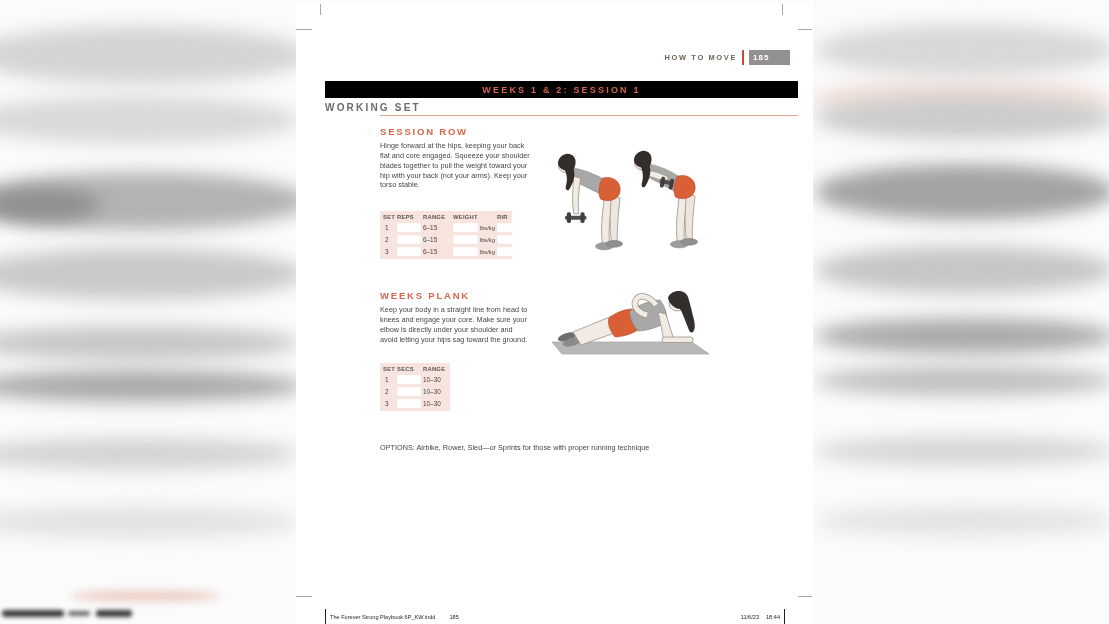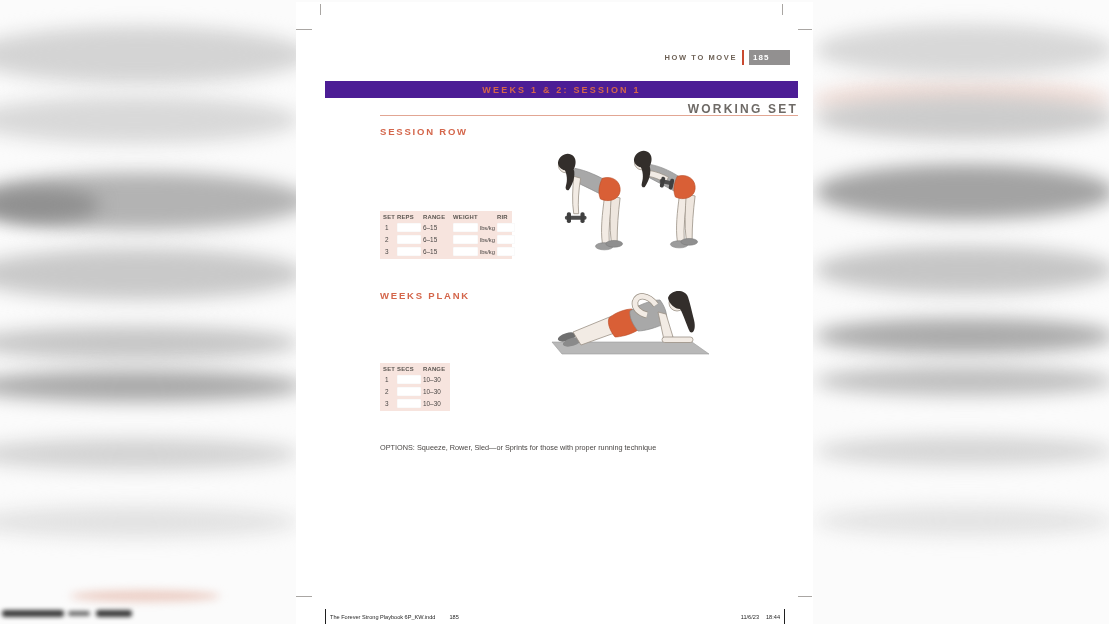--- a/index.html
+++ b/index.html
@@ -21,24 +21,24 @@
   .cropmark{position:absolute;background:#a9a6a3;}
   
   .pagehead{position:absolute;top:48px;left:0;width:494px;height:15px;
     display:flex;justify-content:flex-end;align-items:center;gap:5px;}
   .pagehead .label{font-size:7.5px;font-weight:bold;letter-spacing:1.6px;color:#6e6257;}
   .pagehead .accentbar{width:2px;height:15px;background:#c94a30;}
   .pagehead .badge{width:41px;height:15px;background:#929090;color:#fff;
     font-size:8px;font-weight:bold;letter-spacing:1px;display:flex;align-items:center;padding-left:4px;box-sizing:border-box;}
   
   .banner{position:absolute;left:29px;top:79px;width:473px;height:17px;
-    background:#4c1d95;display:flex;align-items:center;justify-content:center;}
+    background:#000000;display:flex;align-items:center;justify-content:center;}
   .banner span{font-size:9px;font-weight:bold;letter-spacing:2.2px;color:#d4664b;}
-  .workingset{position:absolute;left:29px;top:100px;width:473px;text-align:right;
-    font-size:12px;font-weight:bold;letter-spacing:2.2px;color:#6e6a66;}
+  .workingset{position:absolute;left:29px;top:100px;width:473px;text-align:left;
+    font-size:10px;font-weight:bold;letter-spacing:2.2px;color:#6e6a66;}
   .toprule{position:absolute;left:84px;top:113px;width:418px;height:1px;background:#e2a693;}
   
   .sec-title{font-size:9.5px;font-weight:bold;letter-spacing:1.8px;color:#d4664b;}
   .sec-desc{font-size:7.3px;line-height:1.35;color:#4a4745;margin-top:4px;}
   .sec{position:absolute;left:84px;width:152px;}
   #sec-dumbbell{top:124px;}
   #sec-plank{top:288px;}
   #sec-cardio{top:436px;width:420px;}
   #sec-cardio .line{font-size:7.3px;color:#4a4745;margin-top:4px;}
   #sec-cardio .line:first-of-type{margin-top:5px;}
@@ -114,20 +114,21 @@
   </div>
 
   <div class="banner">
     <span>WEEKS 1 &amp; 2: SESSION 1</span>
   </div>
   <div class="workingset">WORKING SET</div>
   <div class="toprule"></div>
 
   <div class="sec" id="sec-dumbbell">
     <div class="sec-title">SESSION ROW</div>
+    <div class="sec-desc">Hinge forward at the hips, keeping your back flat and core engaged. Squeeze your shoulder blades together to pull the weight toward your hip with your back (not your arms). Keep your torso stable.</div>
   </div>
 
   <div class="wtable" id="table-row">
     <div class="grid">
       <div class="th">SET</div>
       <div class="th">REPS</div>
       <div class="th">RANGE</div>
       <div class="th">WEIGHT</div>
       <div class="th">RIR</div>
 
@@ -188,20 +189,21 @@
       <rect x="26" y="48" width="14" height="4" rx="1.8" fill="#4d4d4d" transform="rotate(12 33 50)"></rect>
       <rect x="27" y="44.5" width="4" height="11" rx="1.8" fill="#3f3f3f" transform="rotate(12 29 50)"></rect>
       <rect x="36" y="46.5" width="4" height="11" rx="1.8" fill="#3f3f3f" transform="rotate(12 38 52)"></rect>
       <circle cx="8" cy="30" r="7.5" fill="#f2ebe4" stroke="#9a9185" stroke-width="0.8"></circle>
       <path d="M0 27 C1 19 11 15 16 21 C19 25 18 30 16 34 C18 41 15 49 11 55 C9 56 7 54 8 51 C10 45 9 39 7 35 C3 34 0 31 0 27 Z" fill="#332e2b"></path>
     </g>
   </svg>
 
   <div class="sec" id="sec-plank">
     <div class="sec-title">WEEKS PLANK</div>
+    <div class="sec-desc">Keep your body in a straight line from head to knees and engage your core. Make sure your elbow is directly under your shoulder and avoid letting your hips sag toward the ground.</div>
   </div>
 
   <div class="wtable" id="table-plank">
     <div class="grid">
       <div class="th">SET</div>
       <div class="th">SECS</div>
       <div class="th">RANGE</div>
 
       <div class="td setnum">1</div>
       <div class="fillbox"></div>
@@ -226,21 +228,21 @@
     <path d="M84 26 C94 19 106 15 114 15 C120 23 122 32 120 38 C110 43 98 46 92 46 C87 40 83 32 84 26 Z" fill="#a8a8a8" stroke="#8a8a8a" stroke-width="0.7"></path>
     <path d="M110 20 C102 9 91 9 89 17 C88 23 93 28 101 30" fill="none" stroke="#9a9185" stroke-width="6.5"></path>
     <path d="M110 20 C102 9 91 9 89 17 C88 23 93 28 101 30" fill="none" stroke="#f2ebe4" stroke-width="5"></path>
     <path d="M112 27 L120 29 L127 52 L118 55 Z" fill="#f2ebe4" stroke="#9a9185" stroke-width="0.8"></path>
     <rect x="116" y="52" width="31" height="5.5" rx="2.7" fill="#f2ebe4" stroke="#9a9185" stroke-width="0.8"></rect>
     <circle cx="131" cy="18" r="8" fill="#f2ebe4" stroke="#9a9185" stroke-width="0.8"></circle>
     <path d="M122 13 C125 4 139 4 142 12 C144 18 146 27 148 35 C150 43 148 49 144 47 C140 39 137 28 134 24 C129 24 123 19 122 13 Z" fill="#332e2b"></path>
   </svg>
 
   <div class="sec" id="sec-cardio">
-    <div class="line">OPTIONS: Squeeze, Rower, Sled—or Sprints for those with proper running technique</div>
+    <div class="line">OPTIONS: Airbike, Rower, Sled—or Sprints for those with proper running technique</div>
   </div>
 
   <div class="slug">
     <div class="bar" style="left:29px;"></div>
     <div class="txt" style="left:34px;">
       <span>The Forever Strong Playbook 6P_KW.indd</span><span class="num">185</span>
     </div>
     <div class="txt right">
       <span>11/6/23</span>
       <span>18:44</span>

